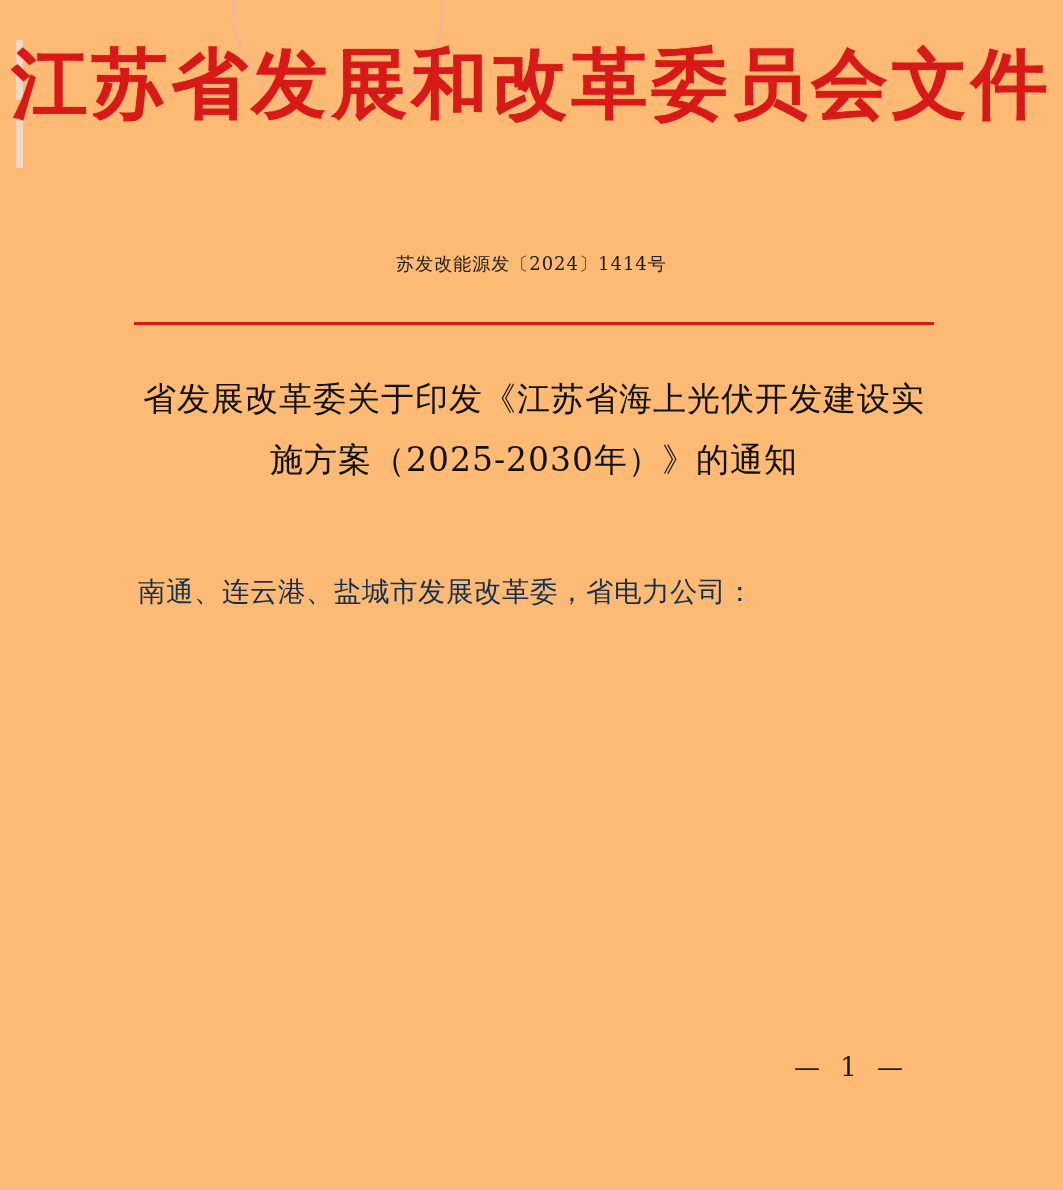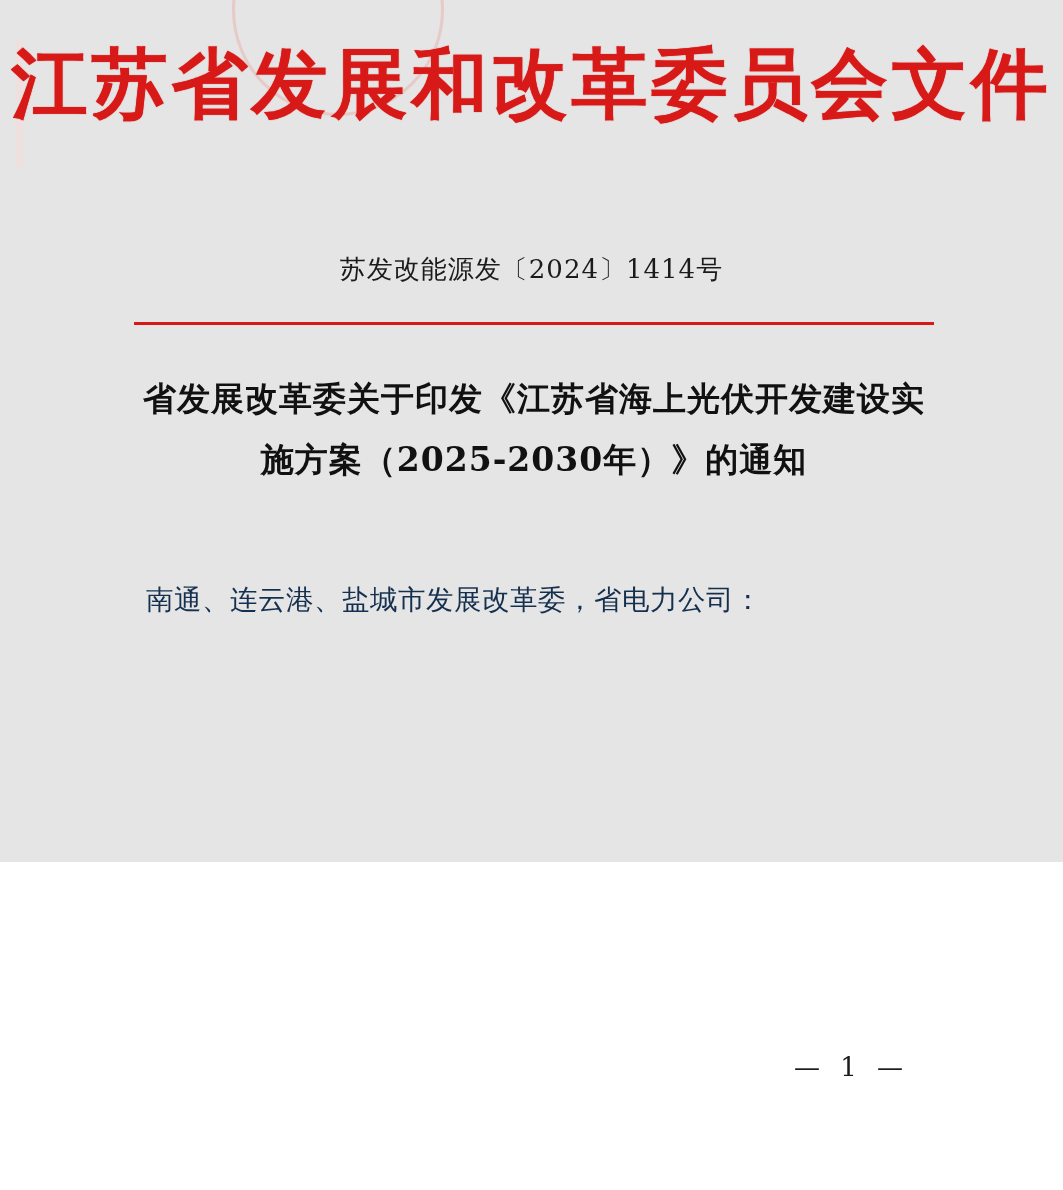--- a/index.html
+++ b/index.html
@@ -11,22 +11,22 @@
     height: 1190px;
     background: #ffffff;
     font-family: "DejaVu Serif", "Liberation Serif", serif;
     overflow: hidden;
     position: relative;
   }
 
   .page {
     position: relative;
     width: 1063px;
-    height: 862px;
-    background: #e5e5e5;
+    height: 1190px;
+    background: #fdba74;
   }
 
   
   .seal-arc {
     position: absolute;
     top: -96px;
     left: 232px;
     width: 206px;
     height: 206px;
     border: 3px solid #e8b4b0;
@@ -61,21 +61,21 @@
     white-space: nowrap;
     text-shadow: 0 0 1px #d71a18;
   }
 
   .doc-number {
     position: absolute;
     top: 252px;
     left: 0;
     width: 1063px;
     text-align: center;
-    font-size: 26px;
+    font-size: 18px;
     color: #1b1b1b;
     letter-spacing: 1px;
     font-family: "DejaVu Serif", "Liberation Serif", serif;
   }
 
   .red-rule {
     position: absolute;
     top: 322px;
     left: 134px;
     width: 800px;
@@ -83,39 +83,39 @@
     background: #d71a18;
   }
 
   .title-block {
     position: absolute;
     top: 368px;
     left: 134px;
     width: 800px;
     text-align: center;
     font-size: 33px;
-    font-weight: bold;
+    font-weight: normal;
     line-height: 1.85;
     color: #111111;
     letter-spacing: 1px;
   }
 
   .body-block {
     position: absolute;
     top: 560px;
     left: 134px;
     width: 800px;
     font-size: 27.5px;
     line-height: 2.03;
     color: #15304f;
     letter-spacing: 0.5px;
     text-align: justify;
   }
   .body-block p {
-    margin: 12px;
+    margin: 4px;
   }
   .indent {
     text-indent: 2em;
   }
 
   .page-number {
     position: absolute;
     top: 1052px;
     left: 0;
     width: 1063px;

